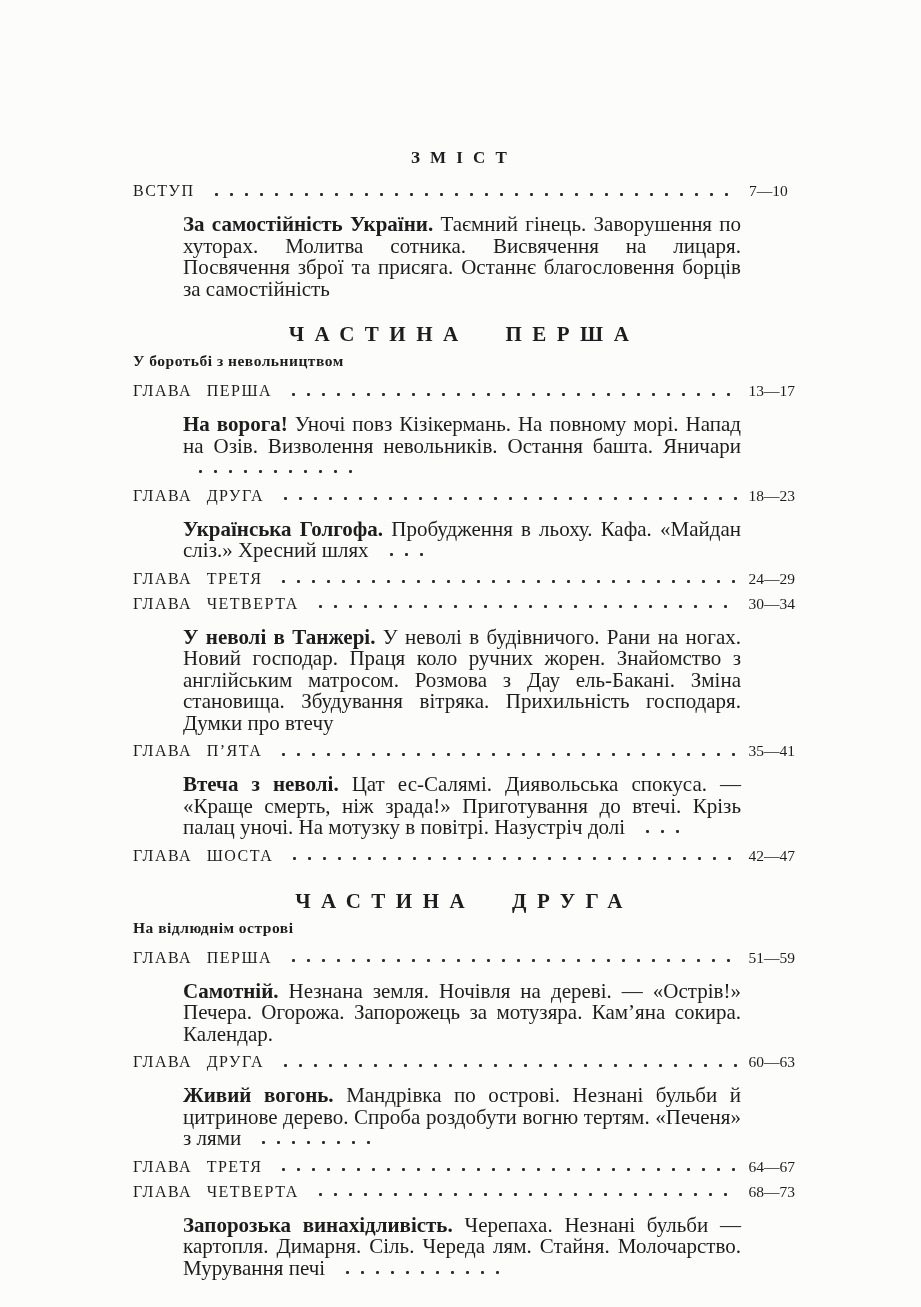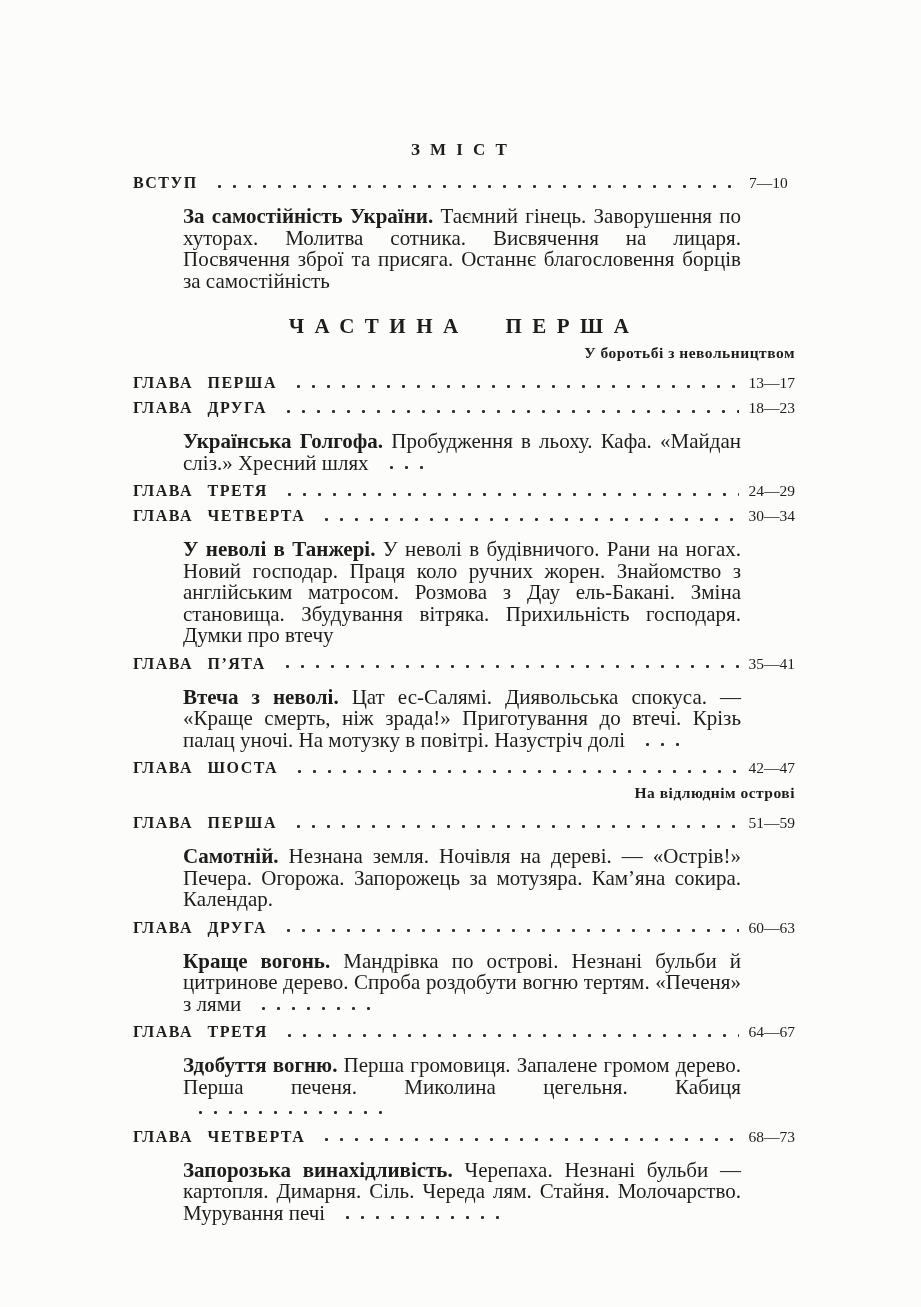--- a/index.html
+++ b/index.html
@@ -11,39 +11,39 @@
     position: relative;
   }
   .page {
     position: absolute;
     inset: 0;
     background: #fcfcfa;
   }
   .content {
     position: absolute;
     left: 133px;
-    top: 140px;
+    top: 148px;
     width: 662px;
   }
   .toc-title {
     text-align: center;
     font-weight: bold;
     font-size: 17px;
     letter-spacing: 0.6em;
     margin-bottom: 12px;
   }
   .entry-row {
     display: flex;
     align-items: baseline;
     margin-top: 3px;
     font-size: 16px;
     line-height: 22px;
   }
   .entry-heading {
-    font-weight: bold;
+    font-weight: normal;
     letter-spacing: 1.5px;
     word-spacing: 9px;
     white-space: nowrap;
   }
   .leader {
     flex: 1;
     height: 5px;
     margin: 0 10px 0 14px;
     align-self: center;
     background-image: radial-gradient(circle, #2e2e2e 1.3px, transparent 1.7px);
@@ -75,21 +75,21 @@
   }
   .part-heading {
     text-align: center;
     font-weight: bold;
     font-size: 21px;
     letter-spacing: 0.5em;
     word-spacing: 1em;
     margin-top: 22px;
   }
   .part-subtitle {
-    text-align: right;
+    text-align: left;
     font-weight: bold;
     font-size: 15.5px;
     margin: 5px 0 10px 0;
     letter-spacing: 0.5px;
   }
 </style>
 </head>
 <body>
 
 <div class="page">
@@ -108,20 +108,25 @@
     </p>
 
     <div class="part-heading">ЧАСТИНА ПЕРША</div>
     <div class="part-subtitle">У боротьбі з невольництвом</div>
 
     <div class="entry-row">
       <span class="entry-heading">ГЛАВА ПЕРША</span>
       <span class="leader"></span>
       <span class="pages">13—17</span>
     </div>
+    <p class="desc">
+      <span class="lead">На ворога!</span>
+      <span>Уночі повз Кізікермань. На повному морі. Напад на Озів. Визволення невольників. Остання башта. Яничари</span>
+      <span class="trail" style="width:170px"></span>
+    </p>
 
     <div class="entry-row">
       <span class="entry-heading">ГЛАВА ДРУГА</span>
       <span class="leader"></span>
       <span class="pages">18—23</span>
     </div>
     <p class="desc">
       <span class="lead">Українська Голгофа.</span>
       <span>Пробудження в льоху. Кафа. «Майдан сліз.» Хресний шлях</span>
       <span class="trail" style="width:40px"></span>
@@ -153,53 +158,49 @@
       <span>Цат ес-Салямі. Диявольська спокуса. — «Краще смерть, ніж зрада!» Приготування до втечі. Крізь палац уночі. На мотузку в повітрі. Назустріч долі</span>
       <span class="trail" style="width:40px"></span>
     </p>
 
     <div class="entry-row">
       <span class="entry-heading">ГЛАВА ШОСТА</span>
       <span class="leader"></span>
       <span class="pages">42—47</span>
     </div>
 
+    <div class="part-heading">ЧАСТИНА ДРУГА</div>
     <div class="part-subtitle">На відлюднім острові</div>
 
     <div class="entry-row">
       <span class="entry-heading">ГЛАВА ПЕРША</span>
       <span class="leader"></span>
       <span class="pages">51—59</span>
     </div>
     <p class="desc">
       <span class="lead">Самотній.</span>
       <span>Незнана земля. Ночівля на дереві. — «Острів!» Печера. Огорожа. Запорожець за мотузяра. Кам’яна сокира. Календар.</span>
     </p>
 
     <div class="entry-row">
       <span class="entry-heading">ГЛАВА ДРУГА</span>
       <span class="leader"></span>
       <span class="pages">60—63</span>
     </div>
     <p class="desc">
-      <span class="lead">Краще вогонь.</span>
+      <span class="lead">Живий вогонь.</span>
       <span>Мандрівка по острові. Незнані бульби й цитринове дерево. Спроба роздобути вогню тертям. «Печеня» з лями</span>
       <span class="trail" style="width:120px"></span>
     </p>
 
     <div class="entry-row">
       <span class="entry-heading">ГЛАВА ТРЕТЯ</span>
       <span class="leader"></span>
       <span class="pages">64—67</span>
     </div>
-    <p class="desc">
-      <span class="lead">Здобуття вогню.</span>
-      <span>Перша громовиця. Запалене громом дерево. Перша печеня. Миколина цегельня. Кабиця</span>
-      <span class="trail" style="width:200px"></span>
-    </p>
 
     <div class="entry-row">
       <span class="entry-heading">ГЛАВА ЧЕТВЕРТА</span>
       <span class="leader"></span>
       <span class="pages">68—73</span>
     </div>
     <p class="desc">
       <span class="lead">Запорозька винахідливість.</span>
       <span>Черепаха. Незнані бульби — картопля. Димарня. Сіль. Череда лям. Стайня. Молочарство. Мурування печі</span>
       <span class="trail" style="width:160px"></span>

